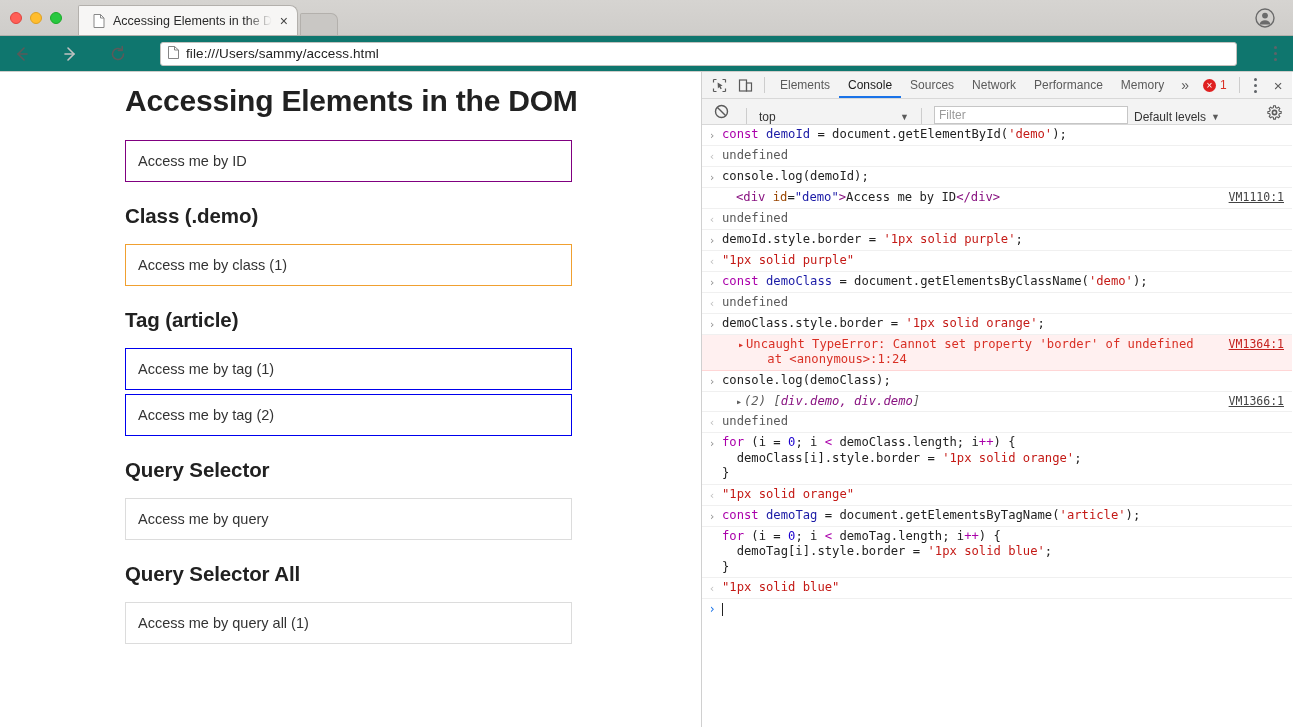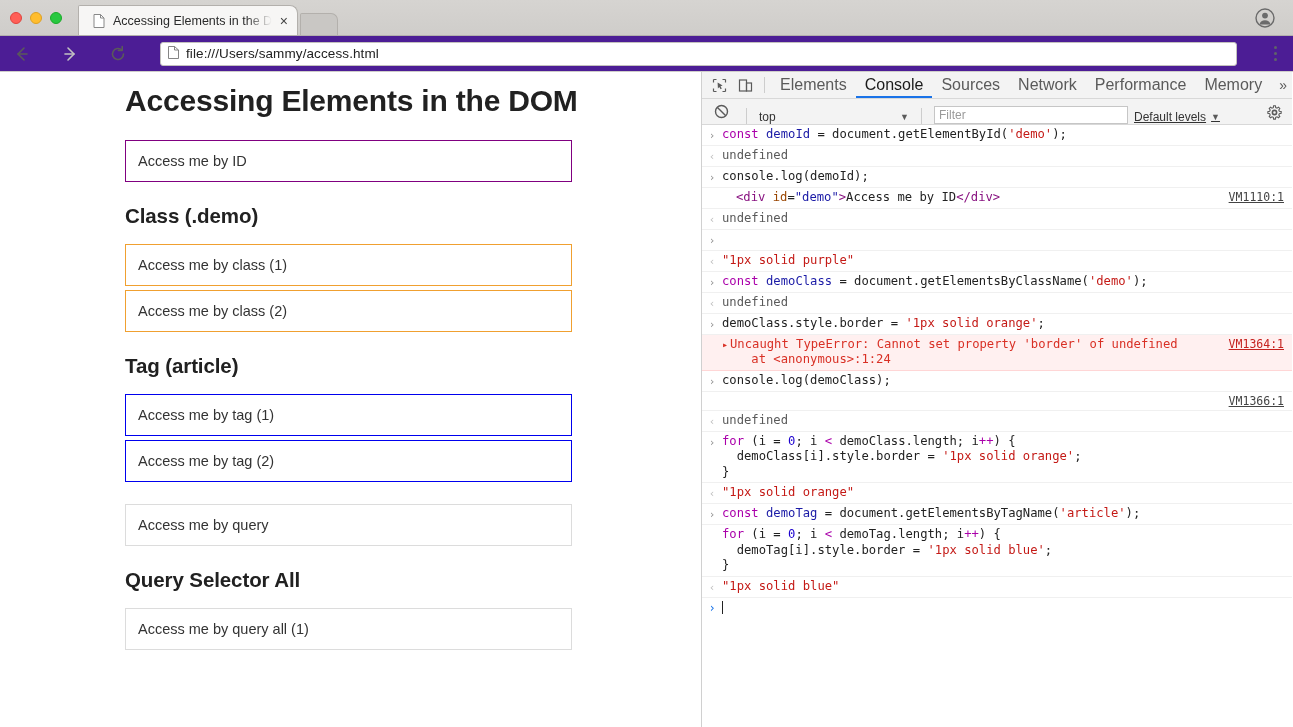--- a/index.html
+++ b/index.html
@@ -58,21 +58,21 @@
     width: 38px; height: 22px; margin-left: 2px; margin-bottom: 0;
     background: #c9c7c4; border: 1px solid #b3b0ac;
     border-bottom: none; border-radius: 2px 7px 0 0;
   }
   .profile-avatar {
     position: absolute; right: 18px; top: 8px;
     width: 20px; height: 20px;
   }
 
   .toolbar {
-    height: 36px; background: #4c1d95;
+    height: 36px; background: #0f766e;
     border-bottom: 1px solid #cfcdca;
     display: flex; align-items: center; padding: 0 8px;
     gap: 20px;
   }
   .navbtn {
     width: 28px; height: 28px; display: flex;
     align-items: center; justify-content: center; flex: none;
   }
   .omnibox {
     flex: 1; height: 24px; margin: 0 8px;
@@ -121,21 +121,21 @@
     border-bottom: 1px solid #d8d8d8;
     background: #f3f3f3; padding-left: 4px;
     font-family: "Liberation Sans", sans-serif;
   }
   .dt-iconbtn {
     width: 26px; height: 25px; display: flex;
     align-items: center; justify-content: center; flex: none;
   }
   .dt-sep { width: 1px; height: 16px; background: #cdcdcd; margin: 0 6px; flex: none; }
   .dt-tab {
-    font-size: 16px; color: #5a5a5a; padding: 0 9px;
+    font-size: 12px; color: #5a5a5a; padding: 0 9px;
     height: 26px; display: flex; align-items: center; white-space: nowrap;
   }
   .dt-tab.active { color: #1a1a1a; box-shadow: inset 0 -2px 0 #1a73e8; }
   .dt-more { font-size: 14px; color: #5a5a5a; padding: 0 8px; }
   .err-badge { display: flex; align-items: center; gap: 4px; padding: 0 6px; }
   .err-circle {
     width: 13px; height: 13px; border-radius: 50%;
     background: #df2020; color: #fff; font-size: 10px; line-height: 13px;
     text-align: center; font-family: "Liberation Sans", sans-serif;
   }
@@ -147,30 +147,30 @@
     border-bottom: 1px solid #d8d8d8; background: #f3f3f3;
     padding: 0 6px; gap: 6px;
     font-family: "Liberation Sans", sans-serif;
   }
   .ctx-select { font-size: 12px; color: #333; display: flex; align-items: center; width: 150px; }
   .caret { font-size: 9px; color: #5a5a5a; margin-left: auto; }
   .filter-input {
     width: 194px; height: 18px; border: 1px solid #c6c6c6; background: #fff;
     font-size: 12px; color: #9a9a9a; padding: 0 4px; line-height: 17px;
   }
-  .levels { font-size: 12px; color: #333; display: flex; align-items: center; gap: 5px; text-decoration: underline; }
+  .levels { font-size: 12px; color: #333; display: flex; align-items: center; gap: 5px; }
   .gear { margin-left: auto; padding-right: 4px; }
 
   .console-body { flex: 1; overflow: hidden; background: #fff; font-size: 12.2px; }
   .crow {
     display: flex; align-items: flex-start;
     border-bottom: 1px solid #f0f0f0;
     padding: 2px 0 2px 0; min-height: 19px; position: relative;
   }
-  .crow.err { background: #fff0f0; border-bottom-color: #ffd6d6; }
+  .crow.err { background: #fff0f0; border-bottom-color: #ffd6d6; gap: 16px; }
   .gutter {
     width: 20px; flex: none; text-align: center;
     font-size: 11px; line-height: 15px; padding-top: 1px;
   }
   .gutter.inp { color: #8f8f8f; }
   .gutter.out { color: #bdbdbd; }
   .ctext { flex: 1; white-space: pre; line-height: 15.5px; padding-right: 6px; color: #222; }
   .vmlink {
     position: absolute; right: 8px; top: 2px;
     font-size: 11.5px; color: #444; text-decoration: underline;
@@ -273,28 +273,28 @@
     <div class="page">
       <div class="page-inner">
         <h1 class="page-title">Accessing Elements in the DOM</h1>
         <div id="sections">
             <div class="group">
               <div class="demo-box purple">Access me by ID</div>
             </div>
             <div class="group">
               <h2 class="section-title">Class (.demo)</h2>
               <div class="demo-box orange">Access me by class (1)</div>
-              <div class="demo-box orange">Access me by class (2)</div>
             </div>
             <div class="group">
               <h2 class="section-title">Tag (article)</h2>
               <div class="demo-box blue">Access me by tag (1)</div>
               <div class="demo-box blue">Access me by tag (2)</div>
             </div>
             <div class="group">
+              <h2 class="section-title">Query Selector</h2>
               <div class="demo-box">Access me by query</div>
             </div>
             <div class="group">
               <h2 class="section-title">Query Selector All</h2>
               <div class="demo-box">Access me by query all (1)</div>
             </div>
           </div>
       </div>
     </div>
 
@@ -380,20 +380,21 @@
               <span class="gutter inp"></span>
               <span class="ctext" style="padding-left: 14px;"><span class="tagn">&lt;div</span><span class="attn"> id</span><span class="pln">=</span><span class="attv">"demo"</span><span class="tagn">&gt;</span><span class="pln">Access me by ID</span><span class="tagn">&lt;/div&gt;</span></span>
               <span class="vmlink">VM1110:1</span>
             </div>
             <div class="crow">
               <span class="gutter out">‹</span>
               <span class="ctext"><span class="undef">undefined</span></span>
             </div>
             <div class="crow">
               <span class="gutter inp">›</span>
+              <span class="ctext"><span class="pln">demoId.style.border = </span><span class="str">'1px solid purple'</span><span class="pln">;</span></span>
             </div>
             <div class="crow">
               <span class="gutter out">‹</span>
               <span class="ctext"><span class="str">"1px solid purple"</span></span>
             </div>
             <div class="crow">
               <span class="gutter inp">›</span>
               <span class="ctext"><span class="kw">const </span><span class="id">demoClass</span><span class="pln"> = document.getElementsByClassName(</span><span class="str">'demo'</span><span class="pln">);</span></span>
             </div>
             <div class="crow">
@@ -409,20 +410,21 @@
               <span class="ctext"><span class="disc">▸</span><span class="errtxt">Uncaught TypeError: Cannot set property 'border' of undefined
     at &lt;anonymous&gt;:1:24</span></span>
               <span class="vmlink">VM1364:1</span>
             </div>
             <div class="crow">
               <span class="gutter inp">›</span>
               <span class="ctext"><span class="pln">console.log(demoClass);</span></span>
             </div>
             <div class="crow">
               <span class="gutter inp"></span>
+              <span class="ctext" style="padding-left: 14px;"><span class="disc">▸</span><span class="objc">(2) </span><span class="objc">[</span><span class="objp">div.demo, div.demo</span><span class="objc">]</span></span>
               <span class="vmlink">VM1366:1</span>
             </div>
             <div class="crow">
               <span class="gutter out">‹</span>
               <span class="ctext"><span class="undef">undefined</span></span>
             </div>
             <div class="crow">
               <span class="gutter inp">›</span>
               <span class="ctext"><span class="kw">for </span><span class="pln">(i = </span><span class="num">0</span><span class="pln">; i </span><span class="kw">&lt;</span><span class="pln"> demoClass.length; i</span><span class="kw">++</span><span class="pln">) {
   demoClass[i].style.border = </span><span class="str">'1px solid orange'</span><span class="pln">;

